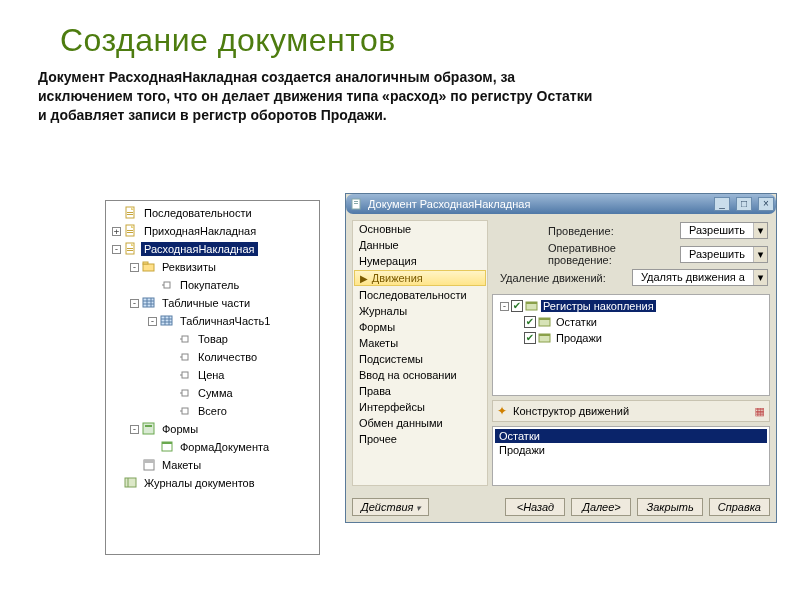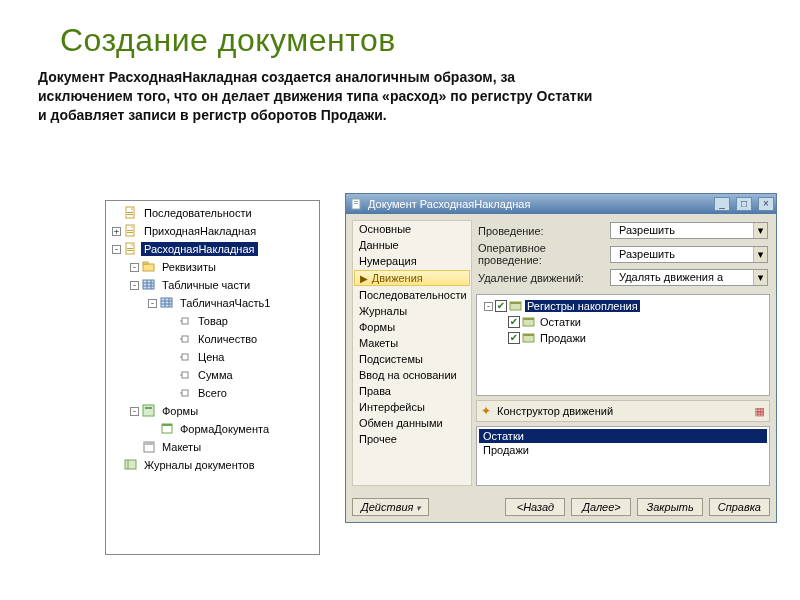--- a/index.html
+++ b/index.html
@@ -78,51 +78,52 @@
     background: #e2e0d2;
     font-size: 11px;
   }
   .dlg-title {
     height: 20px;
     background: linear-gradient(#9cb8d6,#4f78a7);
     color:#fff;
     display:flex; align-items:center;
     padding-left:4px;
     gap:4px;
+    border-radius:7px;
   }
   .dlg-title .spacer { flex:1; }
   .winbtn {
     width:16px; height:14px; background:#c9ddeb; border:1px solid #6a8cae;
     color:#2a4560; font-size:10px; line-height:12px; text-align:center; margin-right:2px;
   }
   .dlg-body {
     display:flex;
     padding:6px;
     gap:4px;
   }
   .nav-col {
-    width: 120px;
+    width: 136px;
     background:#f5f3e9;
     border:1px solid #cfcab8;
     display:flex; flex-direction:column;
   }
   .nav-item, .nav-item-sel {
     padding:2px 6px; font-size:11px; cursor:default;
     display:flex; align-items:center; gap:4px;
   }
   .nav-item-sel{
     background: linear-gradient(#fff4c6,#ffe58a);
     border:1px solid #e6c85a;
     color:#7a5a00;
     margin:1px;
     padding:1px 5px;
   }
   .nav-item-sel .arrow { font-size:10px; color:#7a5a00; }
   .content-col { flex:1; display:flex; flex-direction:column; gap:4px; }
-  .form-rows { display:flex; flex-direction:column; gap:3px; padding:2px 2px 4px 2px; }
+  .form-rows { display:flex; flex-direction:column; gap:3px; padding:2px 2px 4px 2px;align-items:flex-end; }
   .form-row { display:flex; align-items:center; gap:4px; }
   .form-row label { width:128px; color:#222; }
   .combo {
     flex:1; display:flex; border:1px solid #999; background:#fff; height:17px;
   }
   .combo span { flex:1; padding:1px 8px; overflow:hidden; text-overflow:ellipsis; white-space:nowrap; }
   .combo .caret {
     width:14px; background:#e6e1cf; border-left:1px solid #bbb; display:flex; align-items:center; justify-content:center;
   }
   .reg-tree-box {
@@ -209,20 +210,32 @@
       <li>
         <div class="tree-row ind2">
           <div class="exp">-</div>
           <span class="ticon">
             <svg width="14" height="14">
               <rect x="1" y="4" width="11" height="7" fill="#ffe08a" stroke="#c7a53a"></rect>
               <rect x="1" y="2" width="5" height="2" fill="#ffe08a" stroke="#c7a53a"></rect>
             </svg>
           </span>
           <span class="tlabel">Реквизиты</span>
+        </div>
+      </li>
+      <li>
+        <div class="tree-row ind3">
+          <div class="exp-empty"></div>
+          <span class="ticon">
+            <svg width="14" height="14">
+              <rect x="4" y="4" width="6" height="6" fill="#fff" stroke="#888"></rect>
+              <line x1="2" y1="7" x2="4" y2="7" stroke="#888"></line>
+            </svg>
+          </span>
+          <span class="tlabel">Покупатель</span>
         </div>
       </li>
       <li>
         <div class="tree-row ind2">
           <div class="exp">-</div>
           <span class="ticon">
             <svg width="14" height="14">
               <rect x="1" y="2" width="11" height="9" fill="#cfe3f7" stroke="#5a7fa6"></rect>
               <line x1="1" y1="5" x2="12" y2="5" stroke="#5a7fa6"></line>
               <line x1="1" y1="8" x2="12" y2="8" stroke="#5a7fa6"></line>

